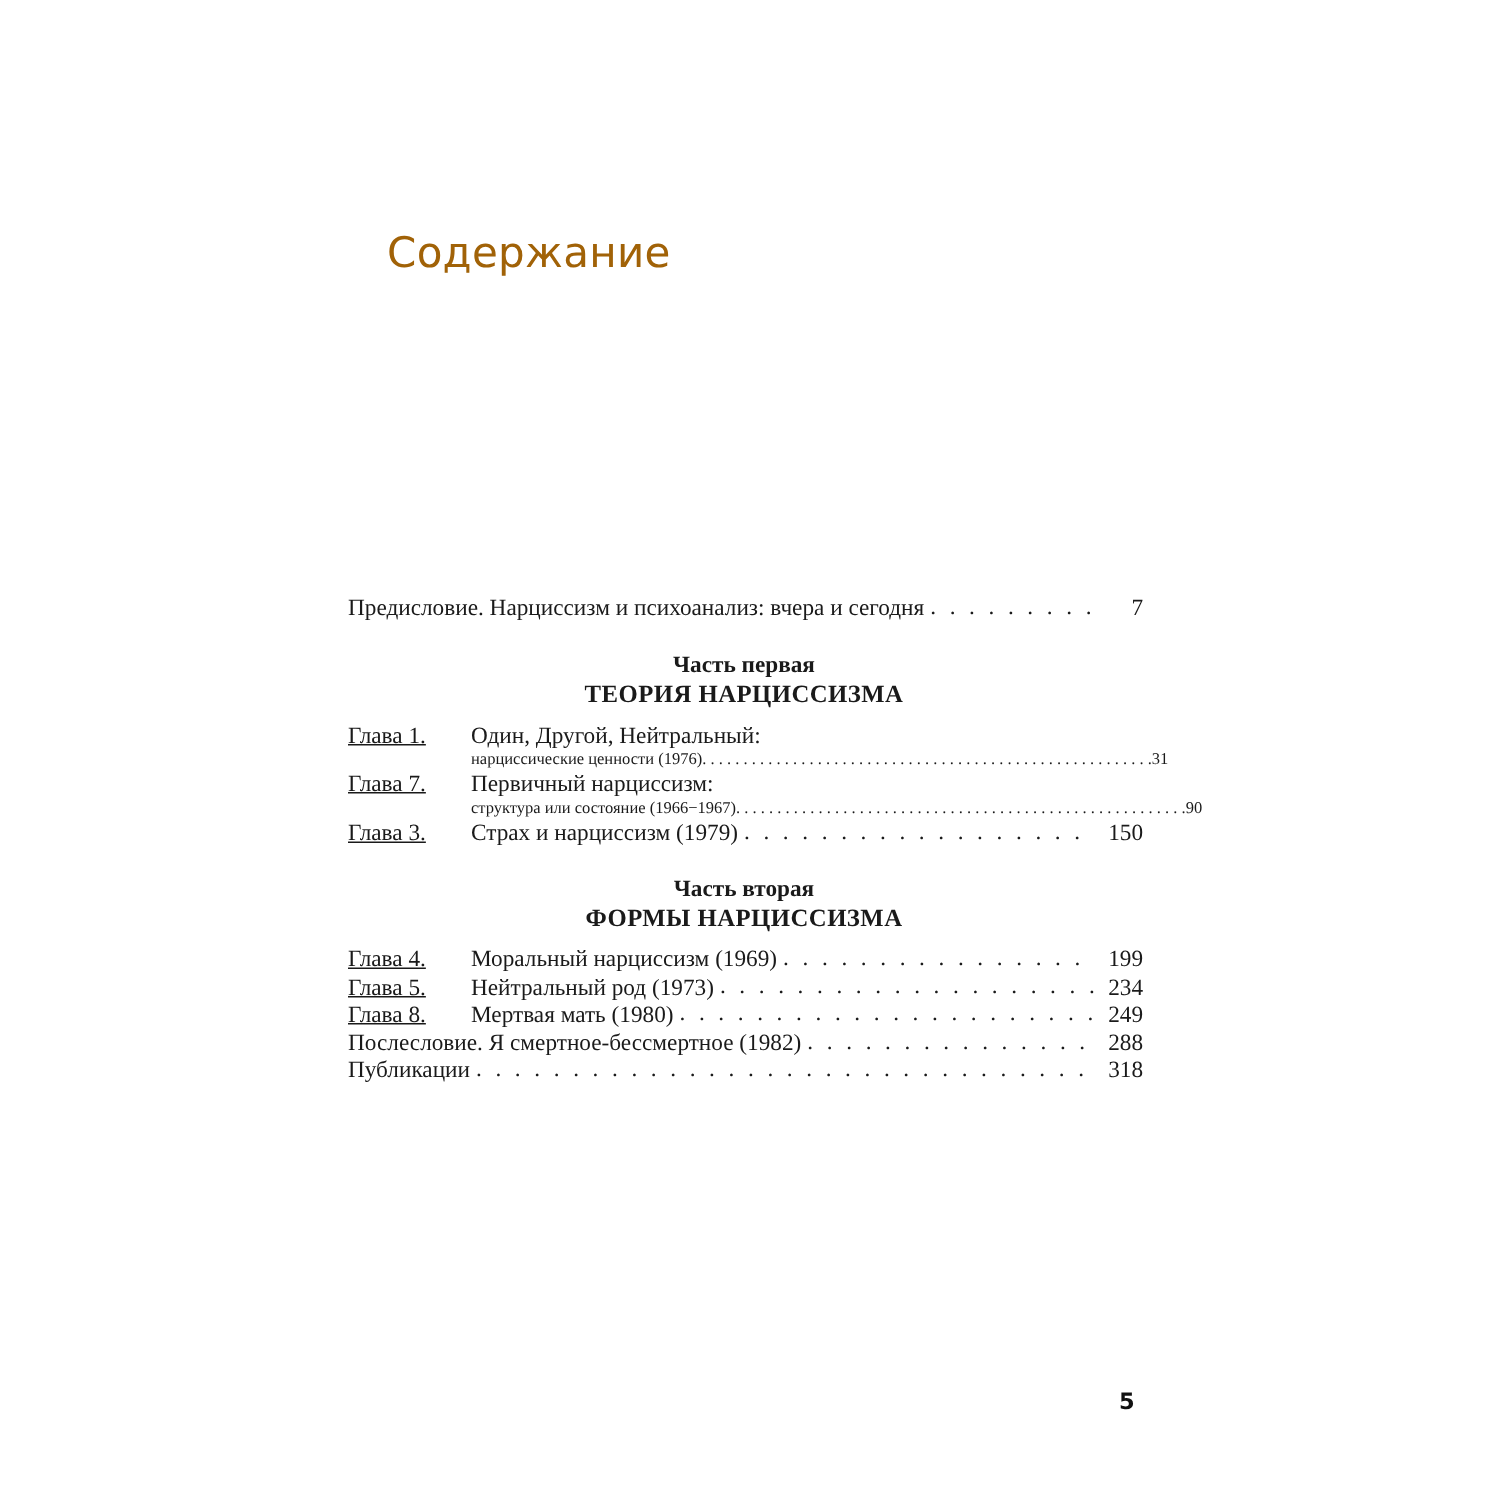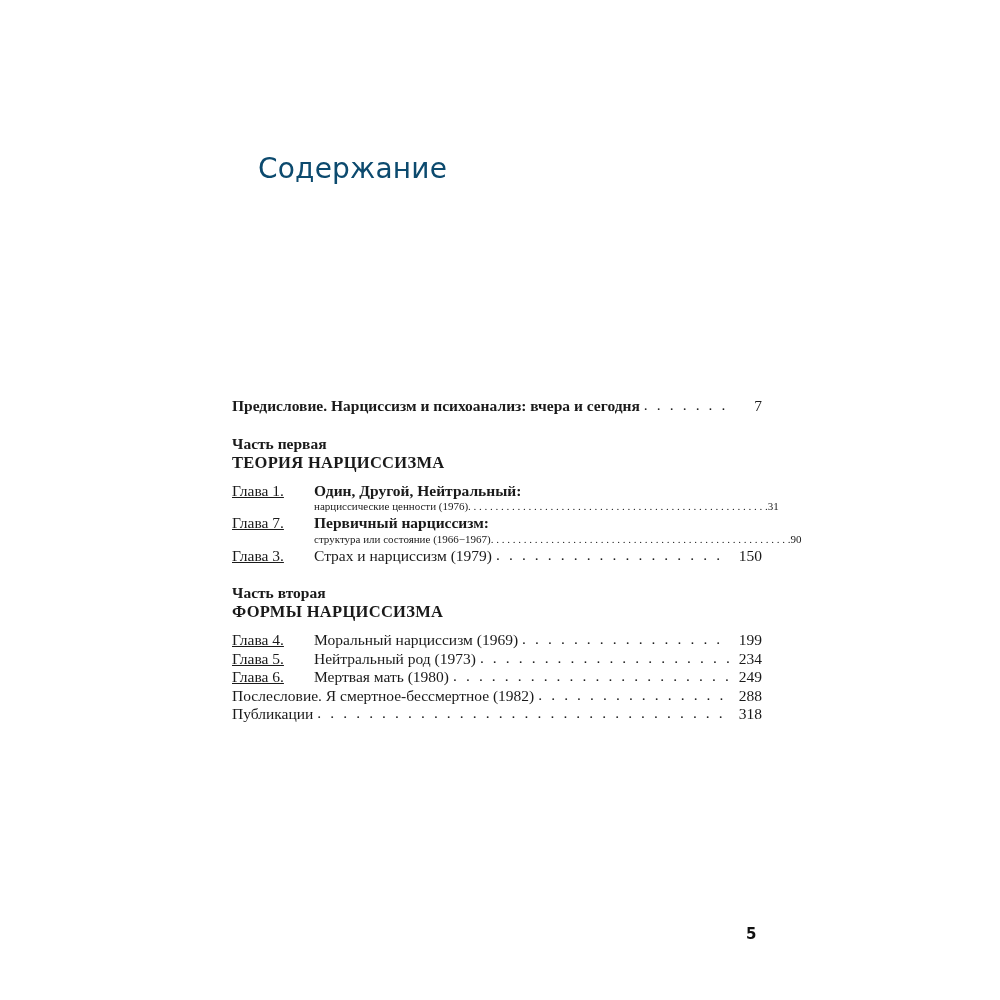--- a/index.html
+++ b/index.html
@@ -21,21 +21,21 @@
     background: #ffffff;
   }
   .toc-title {
     position: absolute;
     left: 258px;
     top: 152px;
     font-family: "DejaVu Sans", sans-serif;
     font-size: 28px;
     font-weight: 400;
     letter-spacing: 0.2px;
-    color: #0c4a6e;
+    color: #a16207;
   }
   .toc-body {
     position: absolute;
     left: 232px;
     top: 398px;
     width: 530px;
   }
   .entry {
     display: flex;
     align-items: baseline;
@@ -61,35 +61,34 @@
     font-size: 15.5px;
     transform: translateY(-1px);
   }
   .entry .page-num {
     flex: 0 0 auto;
     text-align: right;
     min-width: 30px;
   }
   .entry.nolead .label {
     flex: 1 1 auto;
-    font-weight: bold;
   }
   .cont-line {
     font-size: 11px;
     line-height: 1.0;
     display: flex;
     align-items: baseline;
     margin-bottom: 3px;
     white-space: nowrap;
   }
   .cont-line .spacer {
     flex: 0 0 82px;
   }
   .part-head {
-    text-align: left;
+    text-align: center;
     font-weight: bold;
     font-size: 15.5px;
     line-height: 1.25;
     margin-top: 20px;
     margin-bottom: 9px;
     width: 528px;
   }
   .part-head .part-no {
     display: block;
   }
@@ -187,21 +186,21 @@
       <div class="entry">
         <span class="chap">Глава 5.</span>
         <span class="label">Нейтральный род (1973)</span>
         <span class="leader">. . . . . . . . . . . . . . . . . . . . . . . . . . . . . . . . . . . . . . . . . . . . . . . . . . . . . . .</span>
         <span class="page-num">234</span>
       </div>
     </div>
 
     <div class="group">
       <div class="entry">
-        <span class="chap">Глава 6.</span>
+        <span class="chap">Глава 8.</span>
         <span class="label">Мертвая мать (1980)</span>
         <span class="leader">. . . . . . . . . . . . . . . . . . . . . . . . . . . . . . . . . . . . . . . . . . . . . . . . . . . . . . .</span>
         <span class="page-num">249</span>
       </div>
     </div>
 
     <div class="entry gap-before">
       <span class="label">Послесловие. Я смертное-бессмертное (1982)</span>
       <span class="leader">. . . . . . . . . . . . . . . . . . . . . . . . . . . . . . . . . . . . . . . . . . . . . . . . . . . . . . .</span>
       <span class="page-num">288</span>

